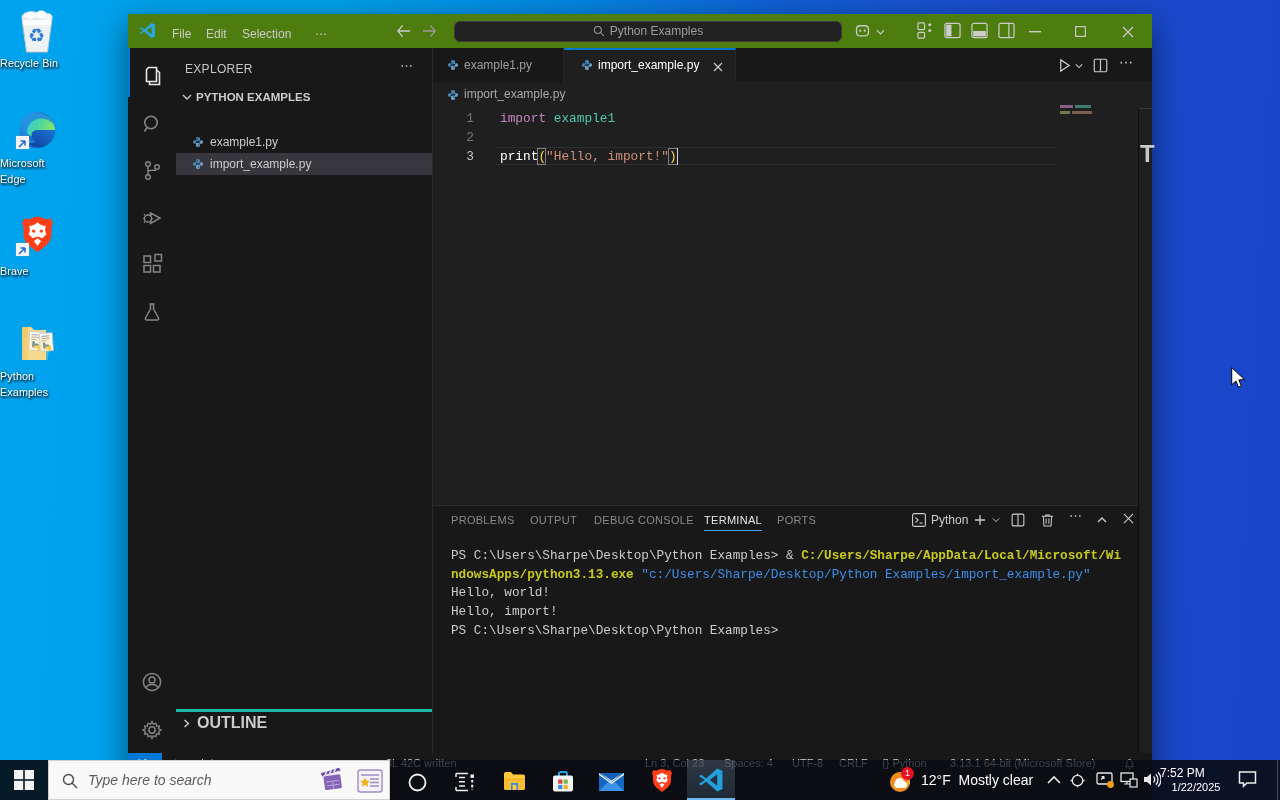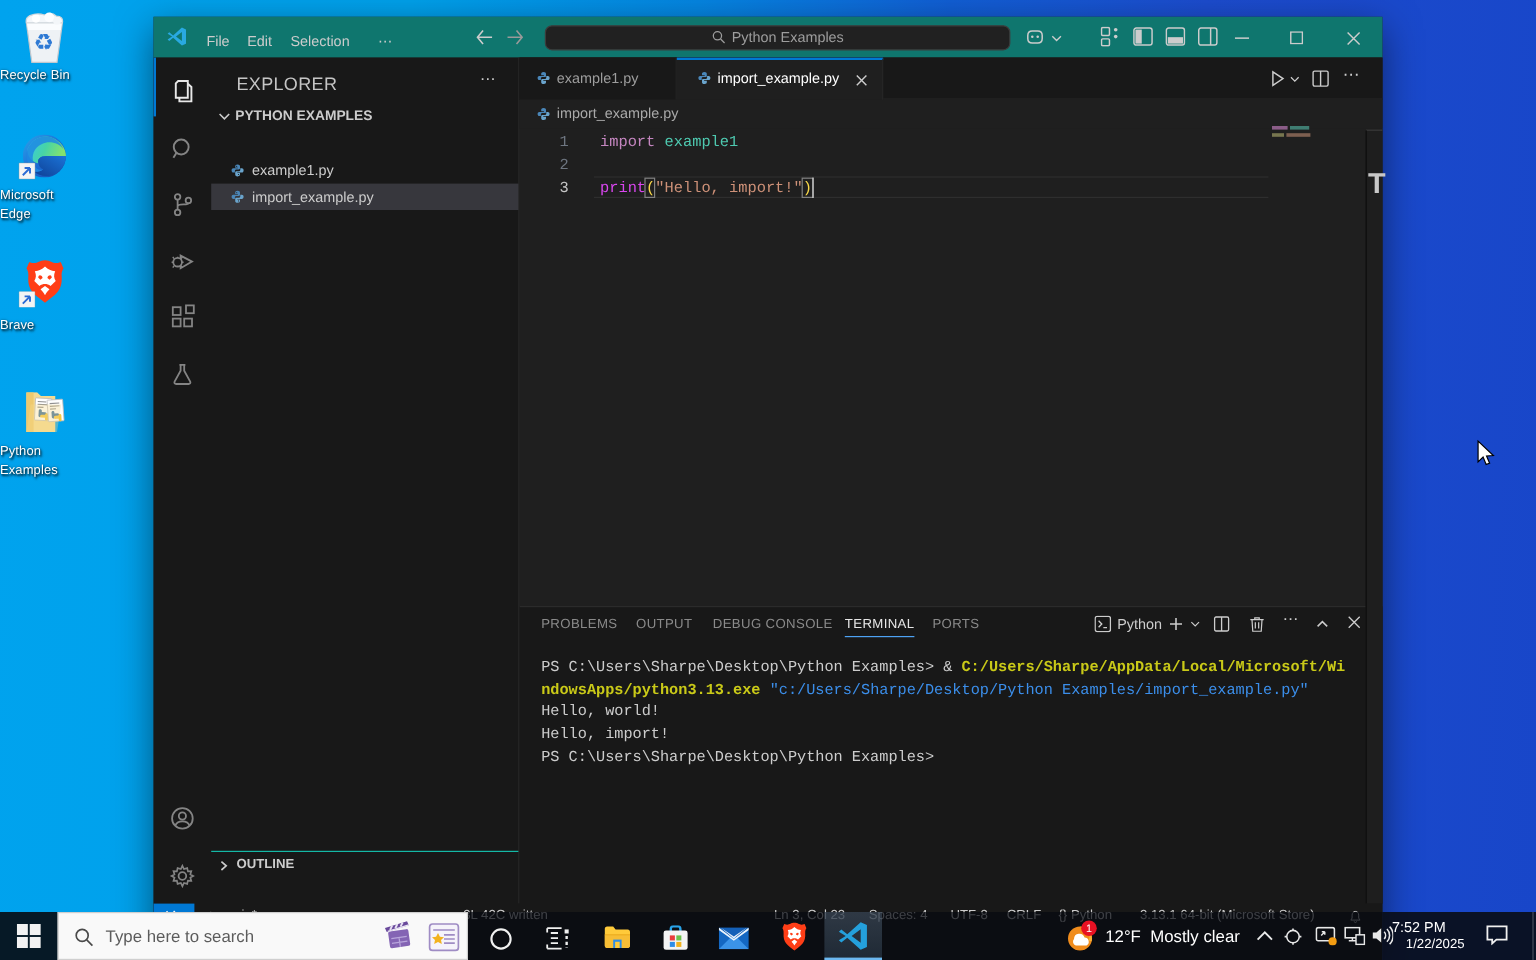--- a/index.html
+++ b/index.html
@@ -7,44 +7,44 @@
   body { font-family:"Liberation Sans", sans-serif; position:relative; background:#1745c8; }
   .abs { position:absolute; }
   #desk { position:absolute; inset:0;
     background:linear-gradient(93deg, #00a3ee 0%, #00a0ea 26%, #0585e1 44%, #115ed4 60%, #1c4cce 76%, #1846c9 100%);
   }
   .dlabel { position:absolute; width:74px; color:#fff; font-size:10.8px; line-height:15.5px;
     text-shadow:1px 1.5px 2px rgba(0,0,0,.9), 0 0 2px rgba(0,0,0,.55); letter-spacing:0.1px;}
   
   #win { position:absolute; left:128px; top:14px; width:1024px; height:786px; background:#1f1f1f;
     box-shadow:0 10px 30px rgba(0,0,0,.5); font-size:12px; color:#cccccc; }
-  #titlebar { position:absolute; left:0; top:0; width:1024px; height:34px; background:#0f766e; }
+  #titlebar { position:absolute; left:0; top:0; width:1024px; height:34px; background:#4d7c0f; }
   .menu { position:absolute; top:3px; height:34px; line-height:34px; color:#cccccc; font-size:12px; }
   #cmdcenter { position:absolute; left:326px; top:7px; width:388px; height:21px; background:#212121;
     border:1px solid #3c3c3c; border-radius:6px; color:#9d9d9d; font-size:12px; text-align:center; line-height:19px; }
   
   #actbar { position:absolute; left:0; top:34px; width:48px; height:705px; background:#181818; }
   #actind { position:absolute; left:0; top:0px; width:2px; height:49px; background:#0078d4; }
   .aicon { position:absolute; left:12px; width:24px; height:24px; }
   
   #sidebar { position:absolute; left:48px; top:34px; width:257px; height:705px; background:#181818; border-right:1px solid #2b2b2b; }
   .srow { position:absolute; left:0; width:100%; height:22px; line-height:22px; font-size:12px; color:#cccccc; white-space:nowrap; }
-  .sect { position:absolute; left:0; width:100%; height:22px; line-height:21px; font-size:11px; font-weight:bold; color:#cccccc; border-top:1px solid #14b8a6; }
+  .sect { position:absolute; left:0; width:100%; height:22px; line-height:21px; font-size:16px; font-weight:bold; color:#cccccc; border-top:3px solid #14b8a6; }
   
   #editor { position:absolute; left:305px; top:34px; width:719px; height:705px; background:#1f1f1f; }
   #tabbar { position:absolute; left:0; top:0; width:719px; height:35px; background:#181818; border-bottom:1px solid #252525;}
   .mono { font-family:"Liberation Mono", monospace; }
   
   #panel { position:absolute; left:0; top:457px; width:719px; height:248px; background:#181818; border-top:1px solid #2b2b2b; }
   
   #statusbar { position:absolute; left:0; top:739px; width:1024px; height:22px; background:#181818; font-size:11px; color:#cccccc; }
   #belowbar { position:absolute; left:0; top:761px; width:1024px; height:25px; background:#181818; }
   
   #taskbar { position:absolute; left:0; top:760px; width:1280px; height:40px; }
-  #sbox { position:absolute; left:48px; top:0px; width:342px; height:40px; background:#f9f9f9; border:1px solid #cfcfcf; }
+  #sbox { position:absolute; left:48px; top:0px; width:342px; height:40px; background:#f9f9f9; border:1px solid #cfcfcf;font-style:italic; }
 </style>
 </head>
 <body>
 <div id="desk"></div>
 
 <div id="icons">
 
   <svg class="abs" style="left:16px;top:10px" width="42" height="44" viewBox="0 0 42 44">
     <path d="M6 9 L36 9 L31.5 42 L10.5 42 Z" fill="#eef2f5" stroke="#c2c8ce" stroke-width="1"></path>
     <path d="M6.5 9 L35.5 9 L34.8 15 L7.2 15 Z" fill="#fafcfe"></path>
@@ -209,21 +209,21 @@
         <circle cx="12" cy="12" r="8.6" stroke="#848484" stroke-width="1.5" fill="none"></circle>
         <circle cx="12" cy="10" r="3" stroke="#848484" stroke-width="1.5" fill="none"></circle>
         <path d="M6 18.2 C7 14.8 10 14.4 12 14.4 C14 14.4 17 14.8 18 18.2" stroke="#848484" stroke-width="1.5" fill="none"></path>
       </svg>
     <svg class="aicon" style="top:670px" viewBox="0 0 24 24">
         <circle cx="12" cy="12" r="3.2" stroke="#848484" stroke-width="1.5" fill="none"></circle>
         <path d="M12 3.5 L13.3 6.2 L16 5.4 L16.6 8.1 L19.4 8 L18.6 10.7 L21 12 L18.6 13.3 L19.4 16 L16.6 15.9 L16 18.6 L13.3 17.8 L12 20.5 L10.7 17.8 L8 18.6 L7.4 15.9 L4.6 16 L5.4 13.3 L3 12 L5.4 10.7 L4.6 8 L7.4 8.1 L8 5.4 L10.7 6.2 Z" stroke="#848484" stroke-width="1.4" fill="none"></path>
       </svg>
   </div>
   <div id="sidebar">
-    <div class="abs" style="left:21px;top:14px;font-size:15px;color:#c5c5c5;letter-spacing:0.3px">EXPLORER</div>
+    <div class="abs" style="left:9px;top:14px;font-size:12px;color:#c5c5c5;letter-spacing:0.3px">EXPLORER</div>
     <div class="abs" style="left:224px;top:10px;font-size:13px;color:#cccccc;letter-spacing:1px">⋯</div>
     <div class="srow" style="top:38px;font-weight:bold;font-size:11.5px">
       <svg class="abs" style="left:6px;top:7px" width="10" height="8" viewBox="0 0 10 8">
           <path d="M1 2 L5 6 L9 2" stroke="#cccccc" stroke-width="1.3" fill="none"></path>
         </svg>
       <span style="position:absolute;left:20px">PYTHON EXAMPLES</span>
     </div>
     <div class="srow" style="top:82.5px">
       <svg class="abs" style="left:16px;top:5px" width="12" height="12" viewBox="0 0 24 24">
           <path d="M12 2 C8.5 2 8 3.8 8 5 V7.5 H12.5 V8.5 H5 C3 8.5 2 10 2 12 C2 14 3 15.5 5 15.5 H7.5 V13 C7.5 11.3 9 10.5 10.5 10.5 H14 C15.3 10.5 16 9.5 16 8.5 V5 C16 3.5 15 2 12 2 Z M10.5 4.2 a1 1 0 1 1 0 2 a1 1 0 0 1 0-2 Z" fill="#4a86b8"></path>
@@ -279,21 +279,21 @@
     <div class="abs" style="left:0;top:35px;width:719px;height:24px;background:#1f1f1f">
       <svg class="abs" style="left:14px;top:6px" width="12" height="12" viewBox="0 0 24 24">
           <path d="M12 2 C8.5 2 8 3.8 8 5 V7.5 H12.5 V8.5 H5 C3 8.5 2 10 2 12 C2 14 3 15.5 5 15.5 H7.5 V13 C7.5 11.3 9 10.5 10.5 10.5 H14 C15.3 10.5 16 9.5 16 8.5 V5 C16 3.5 15 2 12 2 Z" fill="#4a86b8"></path>
           <path d="M12 22 C15.5 22 16 20.2 16 19 V16.5 H11.5 V15.5 H19 C21 15.5 22 14 22 12 C22 10 21 8.5 19 8.5 H16.5 V11 C16.5 12.7 15 13.5 13.5 13.5 H10 C8.7 13.5 8 14.5 8 15.5 V19 C8 20.5 9 22 12 22 Z" fill="#6aa4cc"></path>
         </svg>
       <span class="abs" style="left:31px;top:4px;color:#a9a9a9;font-size:12px">import_example.py</span>
     </div>
     <div id="code" class="mono" style="position:absolute;left:0;top:61px;width:719px;height:382px;font-size:12.8px;line-height:19px">
       <div class="abs" style="left:62px;top:38px;width:562px;height:18px;border-top:1px solid #2e2e2e;border-bottom:1px solid #2e2e2e"></div>
       <div class="abs" style="left:0;top:0;width:41px;text-align:right;color:#6e7681">1<br>2<br><span style="color:#c6c6c6">3</span></div>
-      <div class="abs" style="left:67px;top:0;white-space:pre"><span style="color:#c586c0">import</span> <span style="color:#4ec9b0">example1</span><br><br><span style="color:#d946ef">print</span><span style="color:#f9d849">(</span><span style="color:#ce9178">"Hello, import!"</span><span style="color:#f9d849">)</span></div>
+      <div class="abs" style="left:67px;top:0;white-space:pre"><span style="color:#c586c0">import</span> <span style="color:#4ec9b0">example1</span><br><br><span style="color:#ffffff">print</span><span style="color:#f9d849">(</span><span style="color:#ce9178">"Hello, import!"</span><span style="color:#f9d849">)</span></div>
       <div class="abs" style="left:104px;top:39px;width:9px;height:17px;border:1px solid #818181"></div>
       <div class="abs" style="left:234.5px;top:39px;width:10px;height:17px;border:1px solid #818181"></div>
       <div class="abs" style="left:243.5px;top:39px;width:1.5px;height:17px;background:#d7d7d7"></div>
 
       <div class="abs" style="left:627px;top:-4px;width:13px;height:3px;background:#8b5d88"></div>
       <div class="abs" style="left:642px;top:-4px;width:16px;height:3px;background:#3f7d72"></div>
       <div class="abs" style="left:627px;top:2px;width:10px;height:3px;background:#77764f"></div>
       <div class="abs" style="left:639px;top:2px;width:20px;height:3px;background:#7d5f50"></div>
     </div>
     <div id="panel">

